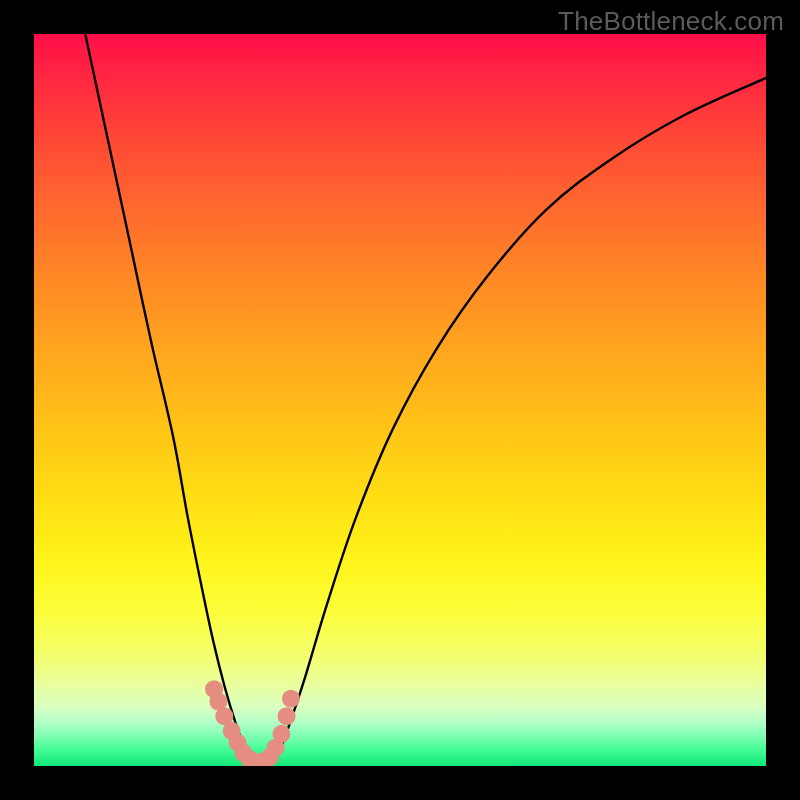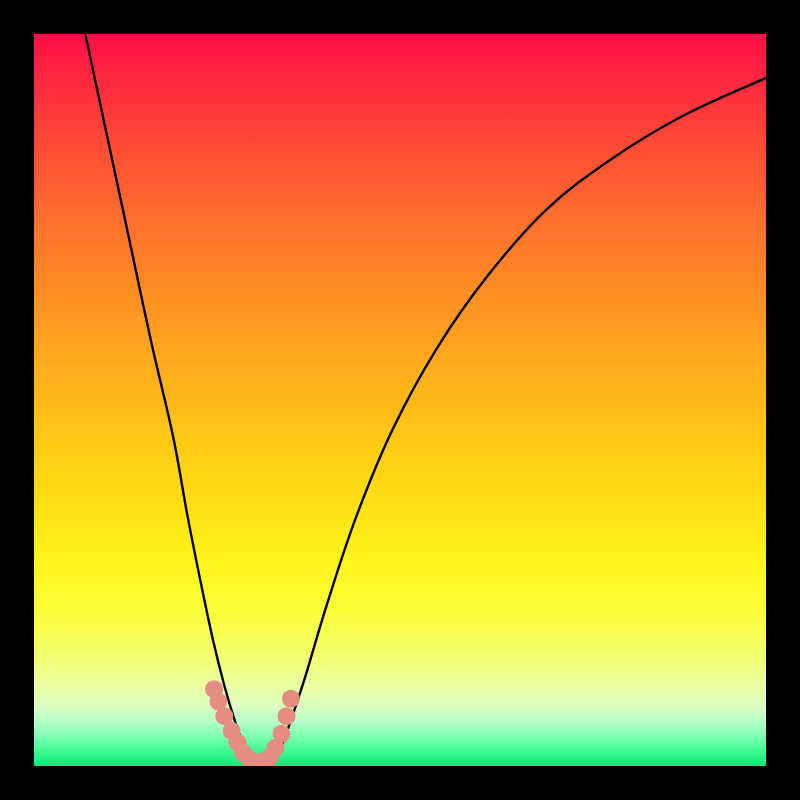--- a/index.html
+++ b/index.html
@@ -88,13 +88,14 @@
           <circle cx="222.528" cy="728.34" r="9" fill="#e48d80"></circle>
           <circle cx="229.116" cy="727.608" r="9" fill="#e48d80"></circle>
           <circle cx="235.704" cy="723.216" r="9" fill="#e48d80"></circle>
           <circle cx="241.56" cy="713.7" r="9" fill="#e48d80"></circle>
           <circle cx="247.41599999999997" cy="699.792" r="9" fill="#e48d80"></circle>
           <circle cx="252.54" cy="682.224" r="9" fill="#e48d80"></circle>
           <circle cx="256.932" cy="664.656" r="9" fill="#e48d80"></circle>
         </g>
     </svg>
   </div>
+  <div class="watermark">TheBottleneck.com</div>
 </div>
 
 </body></html>

